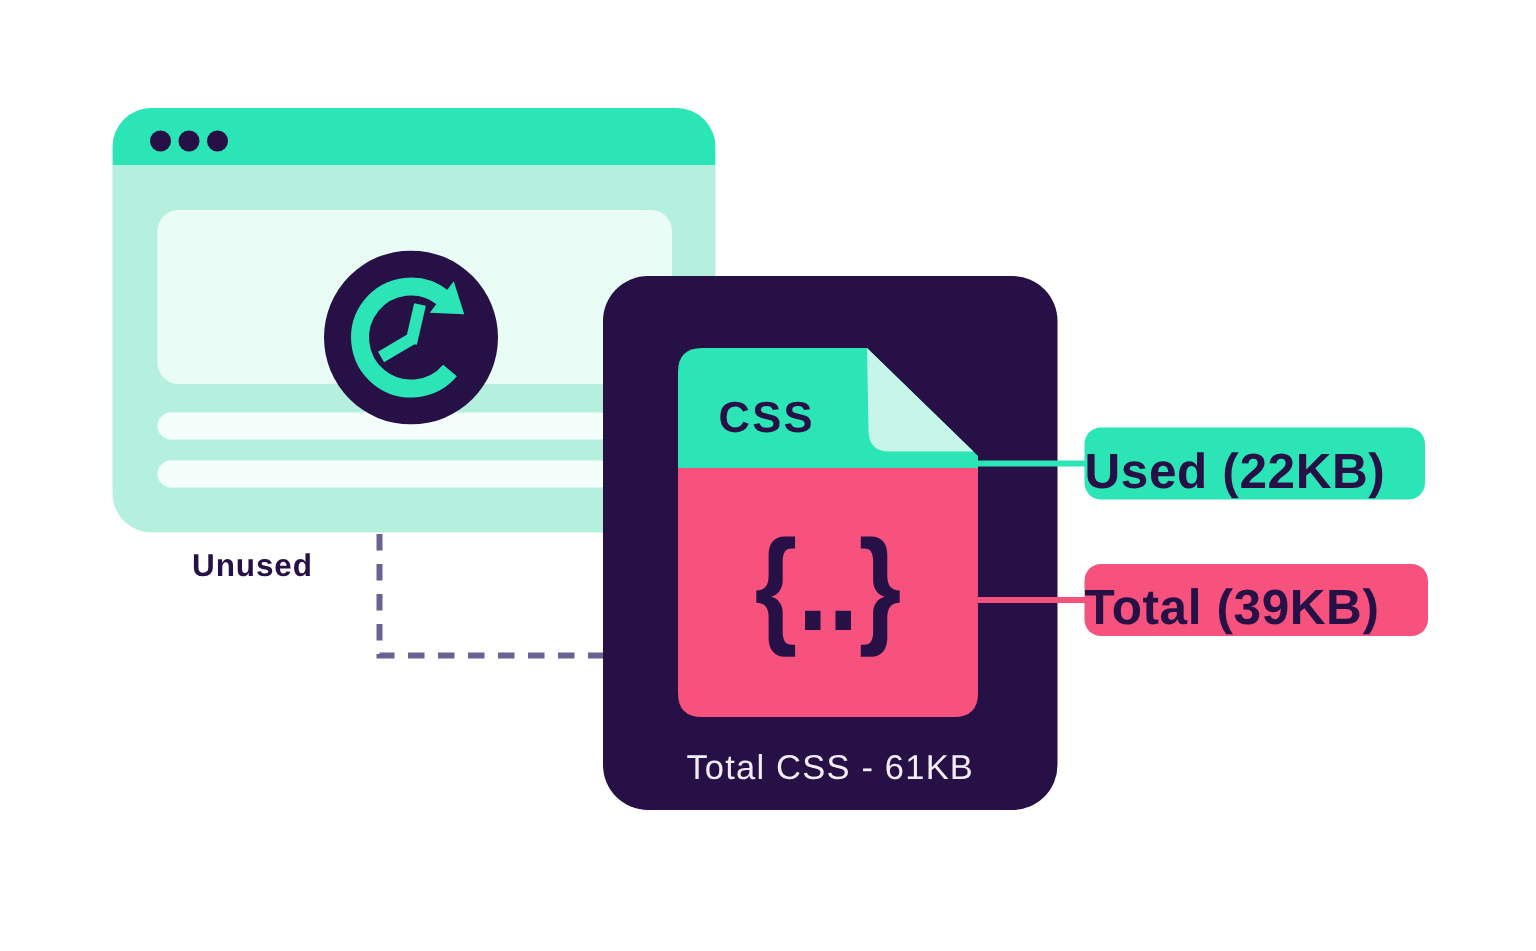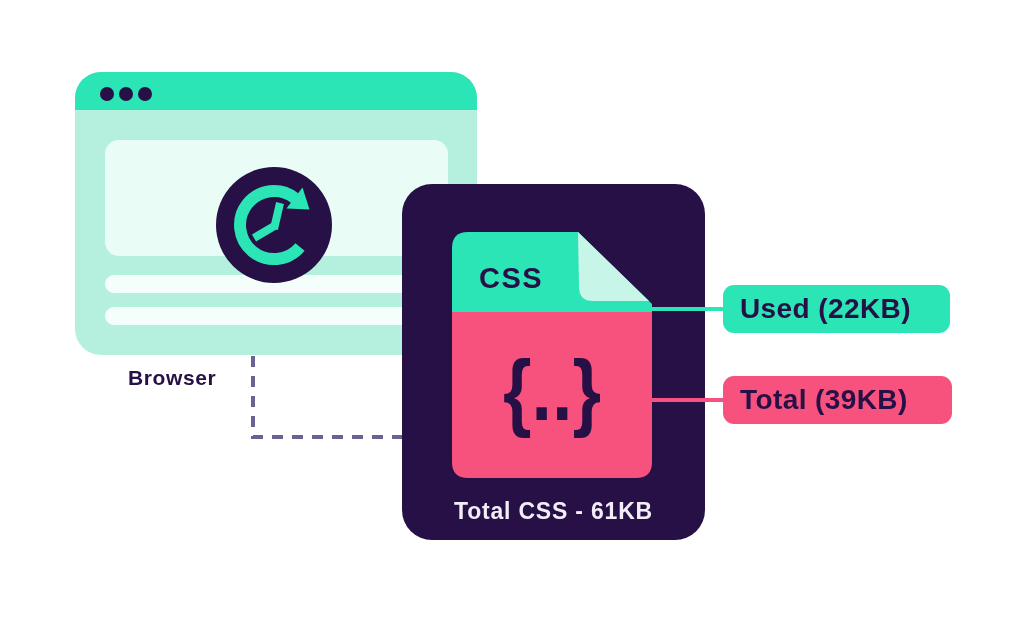--- a/index.html
+++ b/index.html
@@ -28,28 +28,28 @@
   .browser-label{position:absolute;left:128px;top:366px;width:100px;
     font-size:21px;font-weight:bold;letter-spacing:.6px;color:var(--navy);z-index:1;}
 
   .dash-svg{position:absolute;left:240px;top:350px;z-index:1;}
 
   
   .css-card{position:absolute;left:402px;top:184px;width:303px;height:356px;
     background:var(--navy);border-radius:30px;z-index:3;}
   .file-svg{position:absolute;left:50px;top:48px;}
   .total-label{position:absolute;left:0;right:0;top:314px;text-align:center;
-    font-size:23px;font-weight:bold;letter-spacing:.8px;color:var(--light);}
+    font-size:23px;font-weight:normal;letter-spacing:.8px;color:var(--light);}
 
   
   .connector{position:absolute;height:4px;z-index:4;}
   .connector.used{left:652px;top:307px;width:76px;background:var(--teal);}
   .connector.unused{left:652px;top:398px;width:76px;background:var(--pink);}
-  .badge{position:absolute;display:flex;align-items:center;padding-left:17px;
-    border-radius:11px;z-index:4;font-size:28px;font-weight:bold;letter-spacing:.4px;color:var(--navy);}
+  .badge{position:absolute;display:flex;align-items:flex-end;
+    border-radius:11px;z-index:4;font-size:33px;font-weight:bold;letter-spacing:.4px;color:var(--navy);}
   .badge.used{left:723px;top:285px;width:227px;height:48px;background:var(--teal);}
   .badge.unused{left:723px;top:376px;width:229px;height:48px;background:var(--pink);}
 </style>
 </head>
 <body>
 
 <div class="stage">
 
   <div class="browser-window">
     <div class="browser-header">
@@ -63,21 +63,21 @@
   </div>
 
   <svg class="history-icon" viewBox="0 0 116 116" width="116" height="116">
     <circle cx="58" cy="58" r="58" style="fill:var(--navy)"></circle>
     <path d="M 84 80 A 34 34 0 1 1 78.9 31.2" fill="none" style="stroke:var(--teal)" stroke-width="12"></path>
     <polygon points="93.5,42.5 70.5,41.5 86.5,20.5" style="fill:var(--teal)"></polygon>
     <path d="M58 62 L64 36" fill="none" style="stroke:var(--teal)" stroke-width="8"></path>
     <path d="M60 58 L38 71" fill="none" style="stroke:var(--teal)" stroke-width="8"></path>
   </svg>
 
-  <div class="browser-label">Browser</div>
+  <div class="browser-label">Unused</div>
 
   <svg class="dash-svg" width="170" height="95" viewBox="0 0 170 95">
     <path d="M13 6 L13 87 L164 87" fill="none" style="stroke:var(--dash)" stroke-width="4" stroke-dasharray="11 9"></path>
   </svg>
 
   <div class="css-card">
     <svg class="file-svg" viewBox="0 0 200 246" width="200" height="246">
       <path d="M0 78 H200 V230 Q200 246 184 246 H16 Q0 246 0 230 Z" style="fill:var(--pink)"></path>
       <path d="M0 80 L0 16 Q0 0 16 0 L126 0 L200 72 L200 80 Z" style="fill:var(--teal)"></path>
       <path d="M126 0 L197 69 L141 69 Q127 69 127 55 Z" style="fill:var(--flap)"></path>

